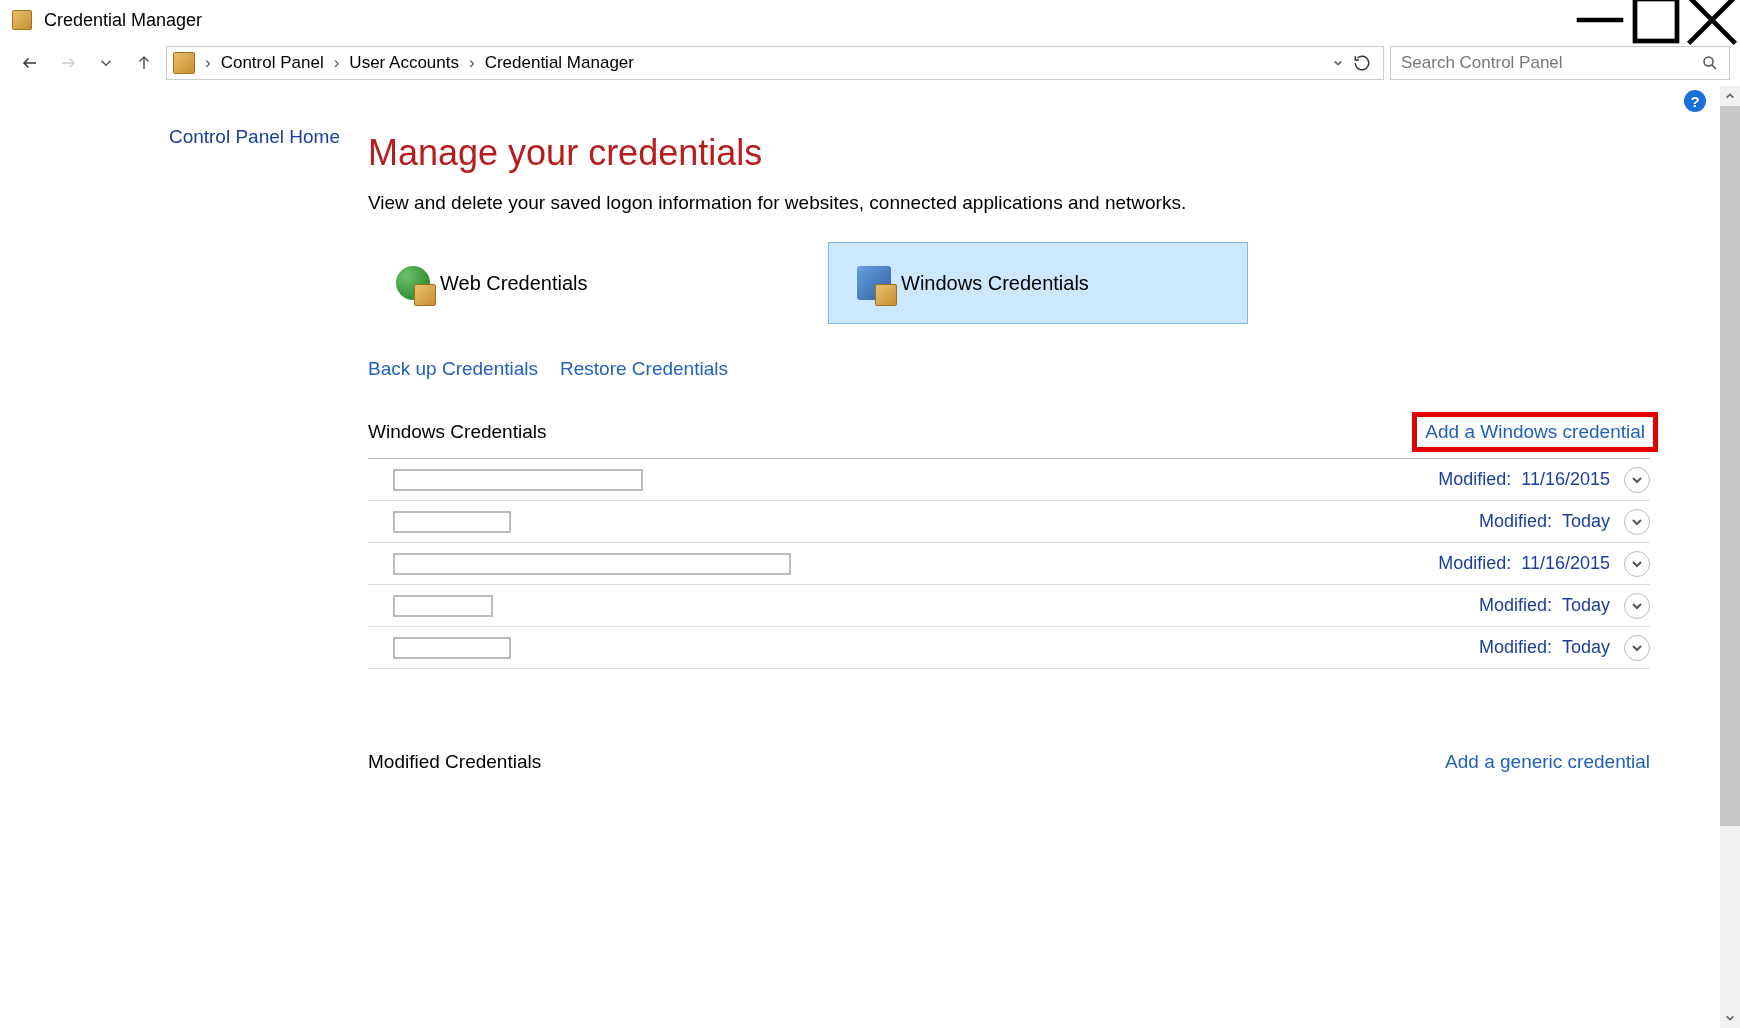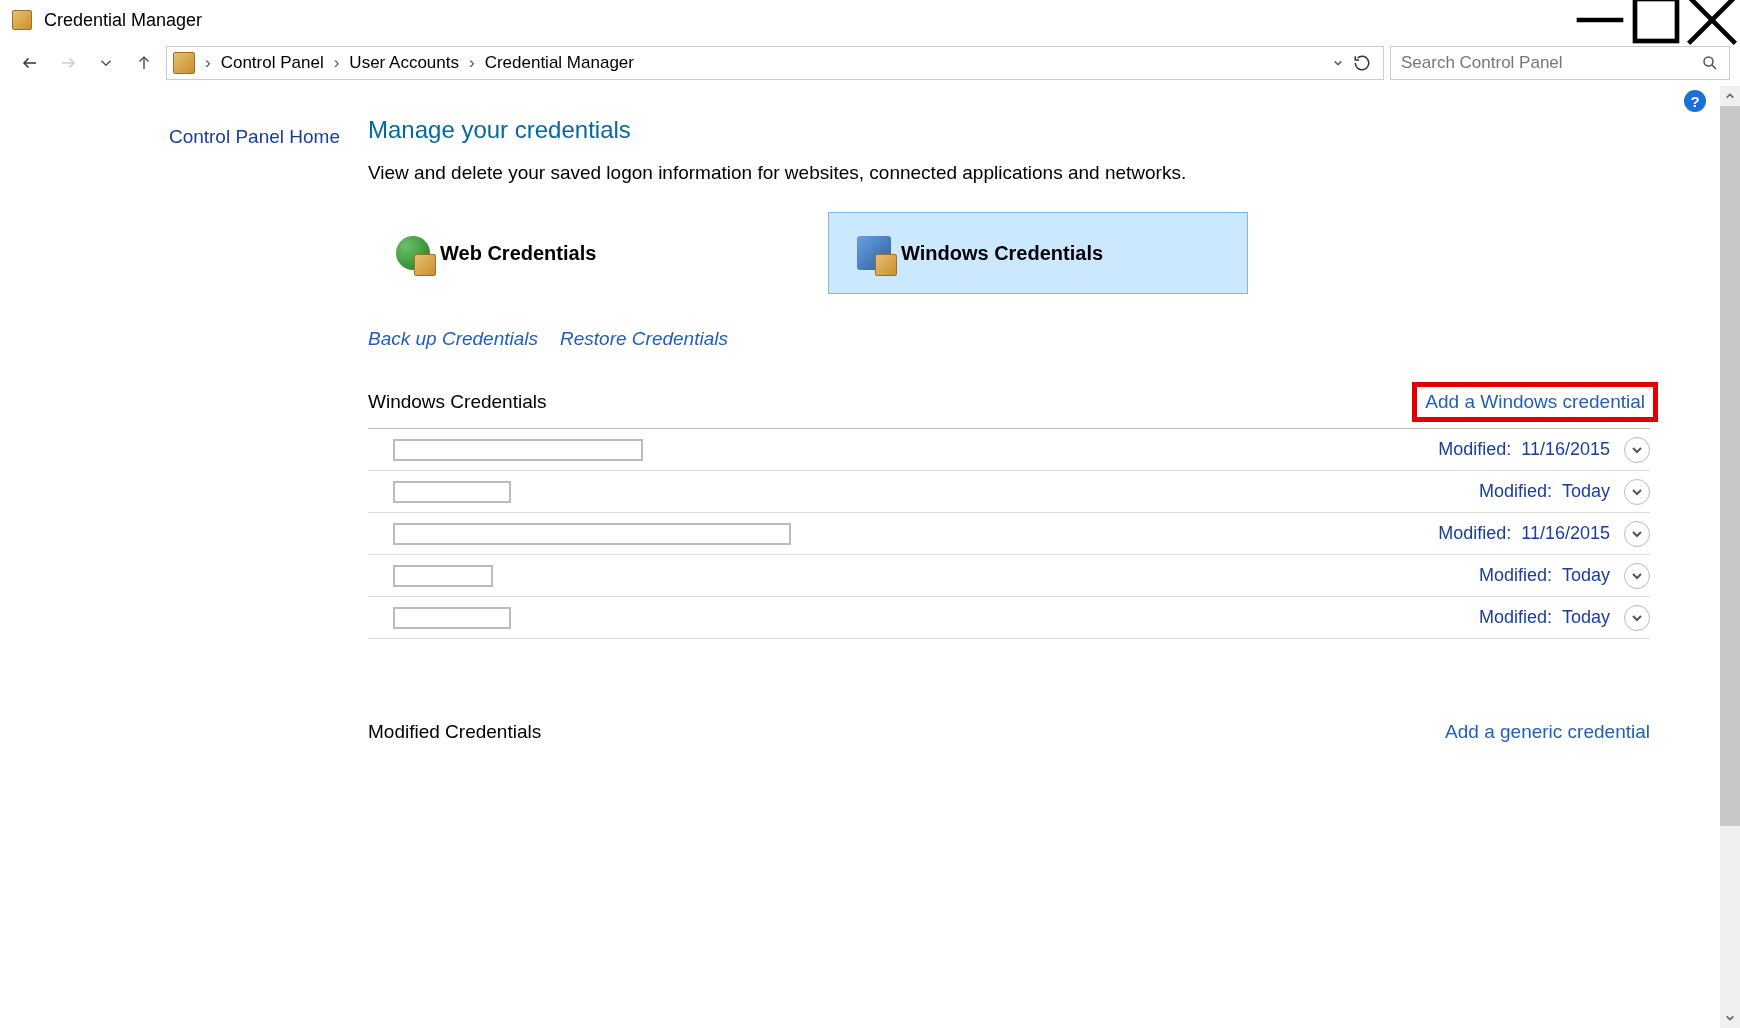--- a/index.html
+++ b/index.html
@@ -97,35 +97,36 @@
     text-decoration:none;
     cursor:pointer;
   }
   .main {
     flex:1;
     padding: 30px 90px 0 28px;
     position:relative;
     overflow:hidden;
   }
   .main h1 {
-    color:#0369a1;
+    color:#b91c1c;
     font-weight:400;
-    font-size:24px;
+    font-size:36px;
     margin-bottom:18px;
+    margin-top:16px;
   }
   .main .desc {
     font-size:19px;
     margin-bottom:28px;
   }
   .tabrow { display:flex; gap:40px; margin-bottom:34px; }
   .cred-tab {
     width:420px; height:82px;
     display:flex; align-items:center;
     padding-left:28px;
-    font-weight:700; font-size:20px;
+    font-weight:400; font-size:20px;
     cursor:pointer;
   }
   .cred-tab.active {
     background:#cce8ff;
     border:1px solid #7fb8e8;
   }
   .cred-tab .icon {
     width:34px;height:34px;
     margin-right:10px;
     position:relative;
@@ -140,21 +141,21 @@
   }
   .win-icon {
     background:linear-gradient(135deg,#6aa0e0,#2a60a0);
     border-radius:3px;
   }
   .win-icon::after{
     content:"";position:absolute;right:-6px;bottom:-6px;width:20px;height:20px;
     background:linear-gradient(135deg,#e8c070,#c89030);border:1px solid #a07020;border-radius:2px;
   }
   .hlbox { border:5px solid #e00000; }
-  .linkrow { display:flex; gap:22px; margin-bottom:30px;font-style:italic; }
+  .linkrow { display:flex; gap:22px; margin-bottom:30px; }
   .bluelink { color:#205fbc; font-size:19px; cursor:pointer; }
   .section-head {
     display:flex; align-items:baseline;
     border-bottom:1px solid #bbb;
     padding:6px 0 10px 0;
     font-size:19px;
   }
   .section-head .right { margin-left:auto; }
   .cred-row {
     display:flex; align-items:center;

